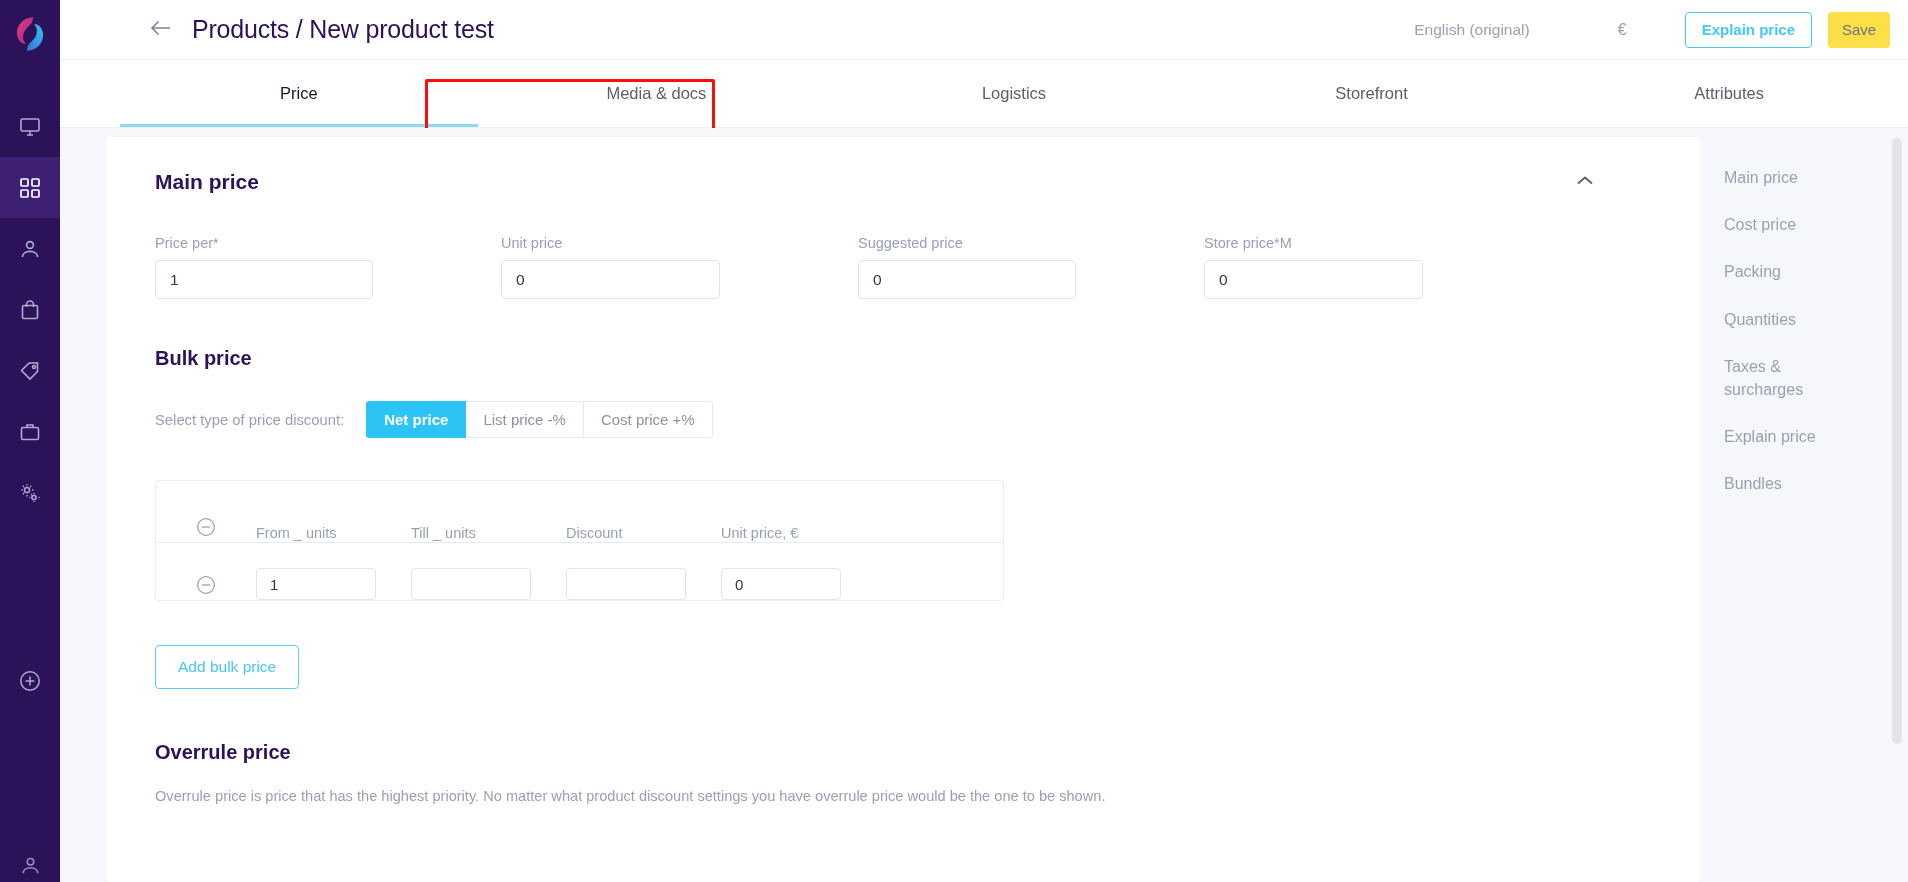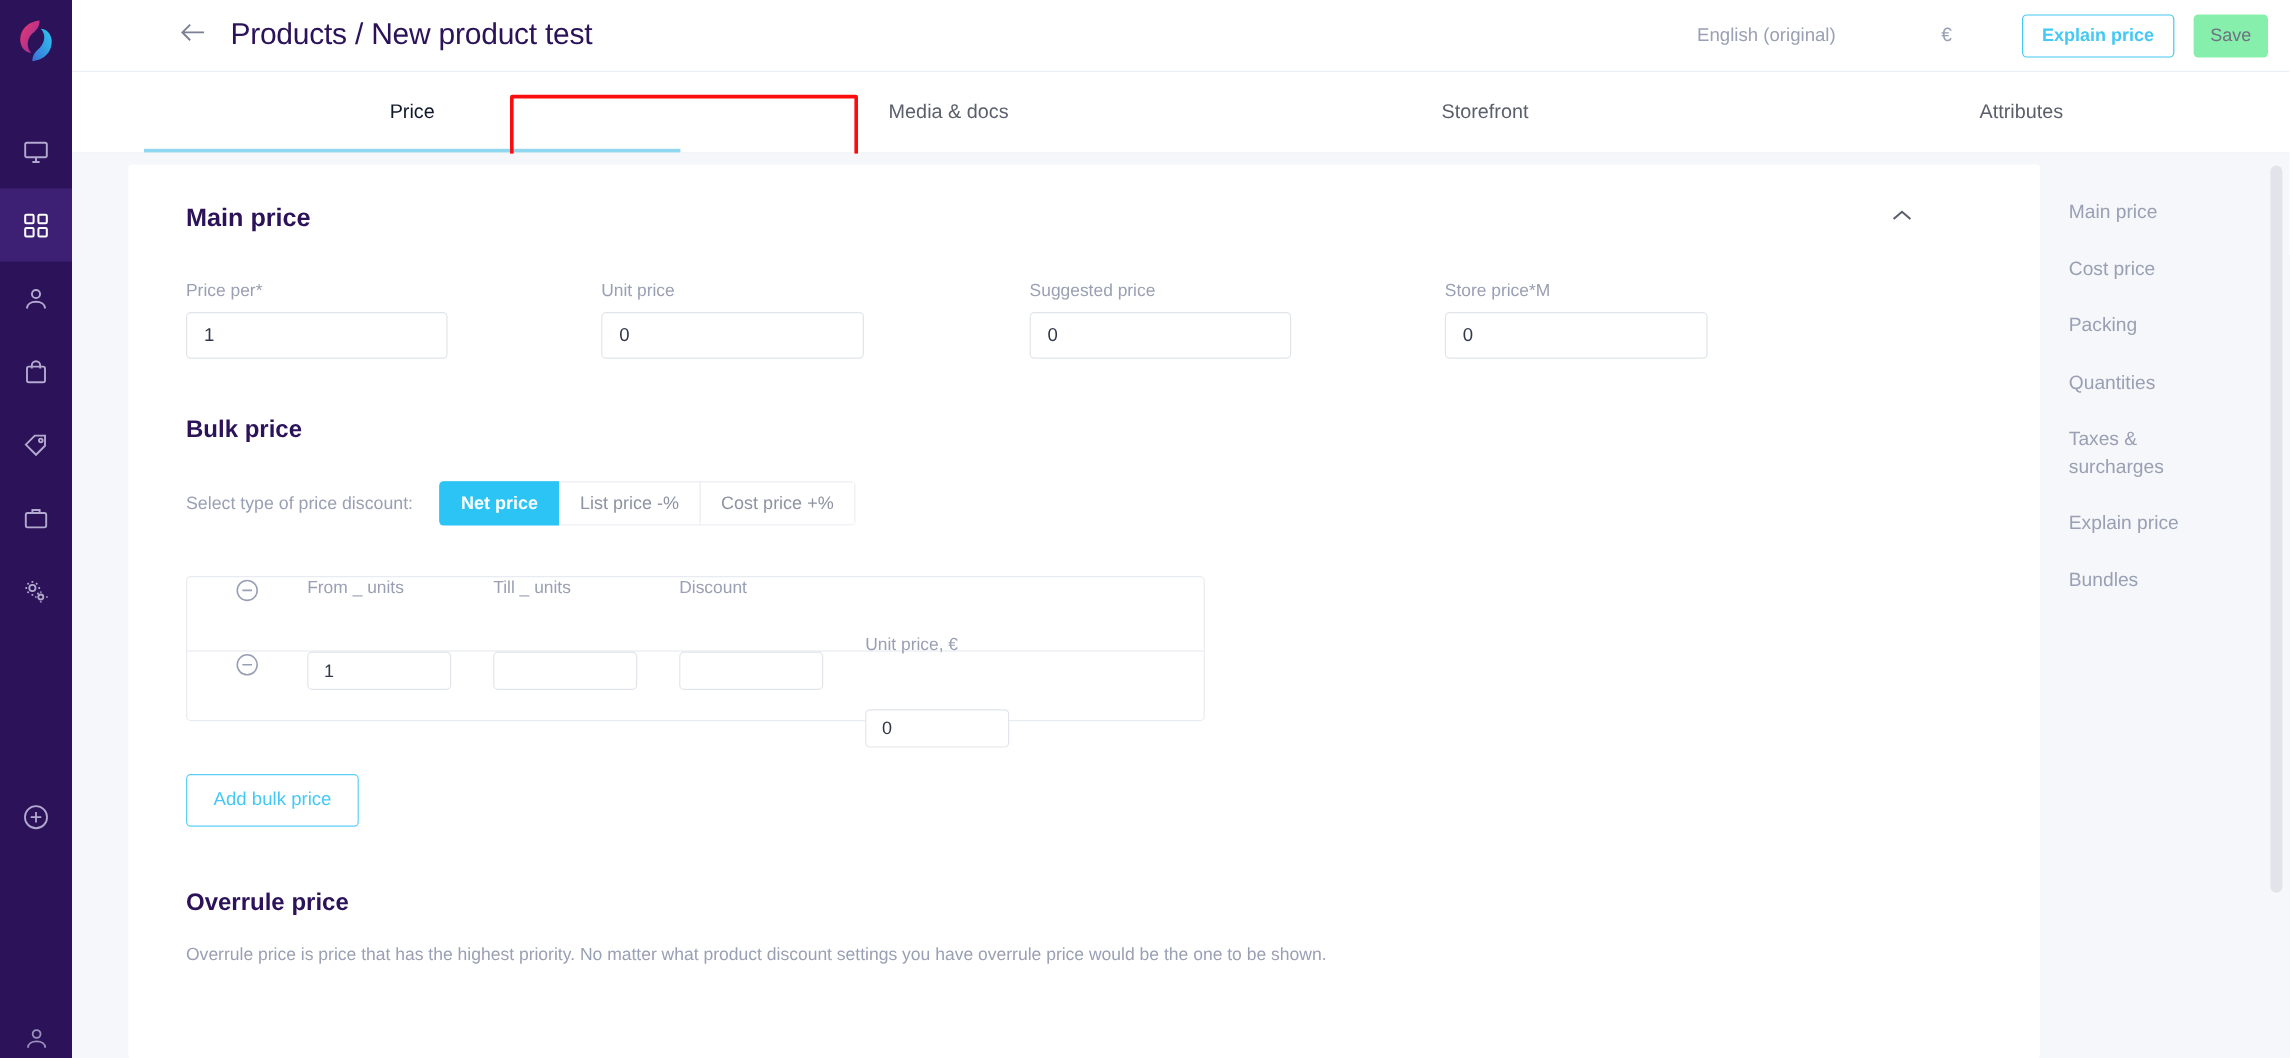--- a/index.html
+++ b/index.html
@@ -66,21 +66,21 @@
   .btn-outline {
     height: 36px; padding: 0 16px;
     border: 1px solid #44c8f5; border-radius: 4px;
     color: #44c8f5; background: #ffffff;
     font-size: 15px; font-family: inherit; font-weight: 700;
     cursor: pointer; white-space: nowrap;
   }
   .btn-disabled {
     height: 36px; width: 62px; margin-left: 16px;
     border: none; border-radius: 4px;
-    background: #86efac; color: #6e7280;
+    background: #fde047; color: #6e7280;
     font-size: 15px; font-family: inherit;
     cursor: pointer;
   }
 
   
   .tabbar {
     height: 68px; width: 100%;
     background: #ffffff;
     display: flex; align-items: stretch;
     padding-left: 60px;
@@ -170,21 +170,21 @@
   .seg-btn.active {
     background: #2bc4f5; color: #ffffff; font-weight: 700;
     border-color: #2bc4f5;
   }
 
   .bulk-table {
     margin-top: 42px;
     width: 849px;
     border: 1px solid #e8ebf0; border-radius: 4px;
   }
-  .bt-row { display: flex; align-items: flex-start; }
+  .bt-row { display: flex; align-items: flex-end; }
   .bt-head { height: 62px; border-bottom: 1px solid #e8ebf0; }
   .bt-body { height: 57px; }
   .bt-minus {
     width: 100px; display: flex; align-items: center; justify-content: center;
     cursor: pointer; flex: 0 0 100px;
   }
   .bt-col { flex: 0 0 155px; }
   .bt-col.wide { flex: 0 0 160px; margin-top: 48px; }
   .bt-th { font-size: 14.5px; color: #9aa0b4; }
   .bt-input {
@@ -350,20 +350,21 @@
       <div class="header-spacer"></div>
       <div class="lang-select">English (original)</div>
       <div class="currency-select">€</div>
       <button class="btn-outline">Explain price</button>
       <button class="btn-disabled">Save</button>
     </div>
 
     <div class="tabbar">
       <div class="tab active">Price</div>
       <div class="tab">Media &amp; docs</div>
+      <div class="tab">Logistics</div>
       <div class="tab">Storefront</div>
       <div class="tab">Attributes</div>
       <div class="tab-highlight"></div>
     </div>
 
     <div class="body-area">
 
       <div class="content-scroll">
         <div class="card">
 

